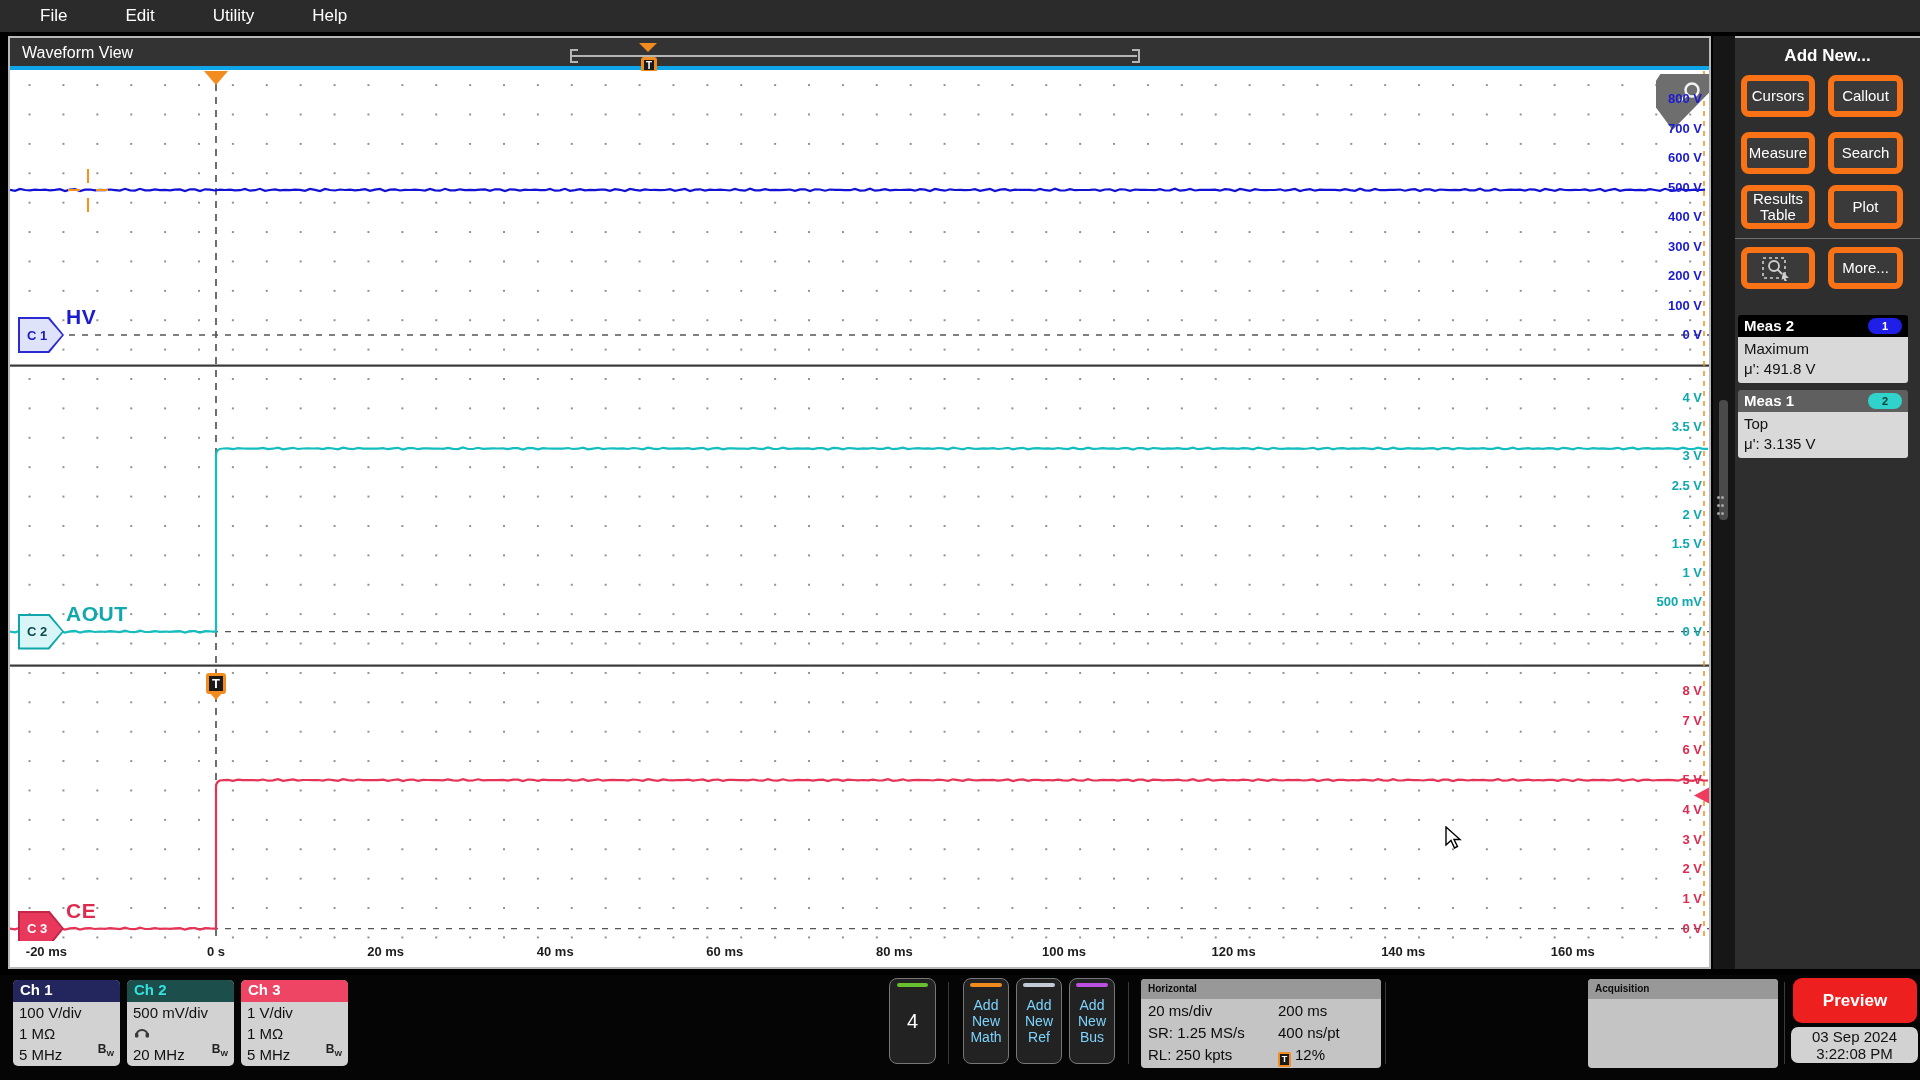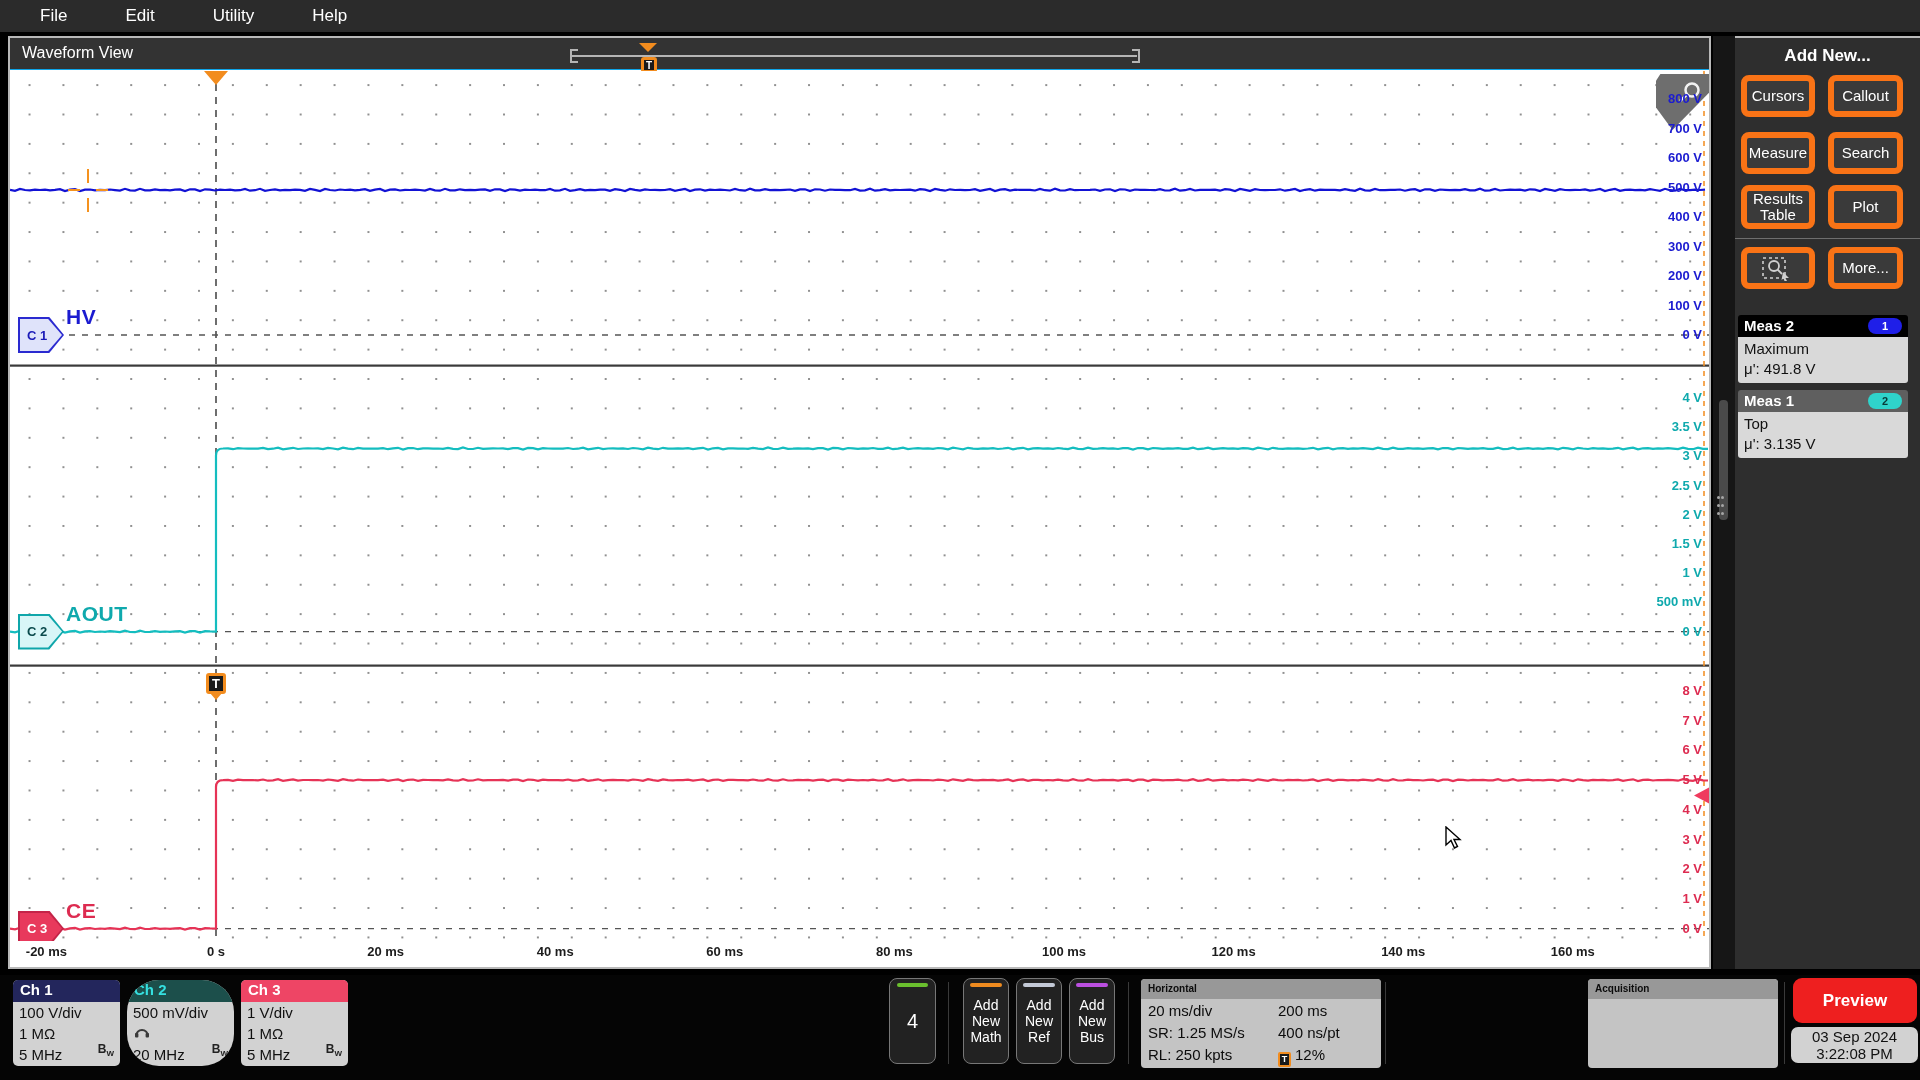--- a/index.html
+++ b/index.html
@@ -7,21 +7,21 @@
     font-family:"Liberation Sans", sans-serif; }
 
   
   #menubar { position:absolute; left:0; top:0; width:1920px; height:32px;
     background:#2b2b2b; display:flex; align-items:center; padding-left:40px; gap:58px; }
   .menu-item { color:#fff; font-size:17px; cursor:default; }
 
   
   #waveform-view { position:absolute; left:8px; top:36px; width:1703px; height:933px;
     background:#fff; border:2px solid #b9b9b9; }
-  #wv-titlebar { position:relative; height:32px; background:#333; border-bottom:1px solid #0ea5e9; }
+  #wv-titlebar { position:relative; height:32px; background:#333; border-bottom:4px solid #0ea5e9; }
   #wv-title { position:absolute; left:12px; top:6px; color:#fff; font-size:16px; }
   #overview-line { position:absolute; left:562px; top:17px; width:565px; height:2px; background:#b5b5b5; }
   .bracket { position:absolute; top:11px; width:8px; height:14px; border:2px solid #b5b5b5; }
   #bracket-left  { left:560px;  border-right:none; }
   #bracket-right { left:1122px; border-left:none; }
   #ov-triangle { position:absolute; left:629px; top:5px; width:0; height:0;
     border-left:9px solid transparent; border-right:9px solid transparent; border-top:9px solid #f28c1e; }
   .tbadge { background:#1a1a1a; border:3px solid #f28c1e; color:#fff; font-weight:bold;
     display:flex; align-items:center; justify-content:center; border-radius:3px; }
   .tbadge .tip { position:absolute; left:50%; bottom:-9px; transform:translateX(-50%);
@@ -73,21 +73,21 @@
   .chan-header { height:22px; font-size:15px; font-weight:bold; padding:1px 7px; }
   .chan-body { font-size:15px; color:#111; padding:0 6px; line-height:21px; position:relative; }
   .bw { position:absolute; right:6px; bottom:2px; font-size:12px; font-weight:bold; color:#222; }
   .bw sub { font-size:8px; }
   .vdiv-line { position:absolute; top:7px; width:1px; height:82px; background:#3a3a3a; }
   #ch4-btn { position:absolute; left:889px; top:3px; width:47px; height:86px; background:#222;
     border:1px solid #777; border-radius:8px; color:#fff; font-size:20px;
     display:flex; align-items:center; justify-content:center; }
   #ch4-btn .colorbar { position:absolute; top:4px; left:7px; right:7px; height:4px; border-radius:2px; background:#6abf2e; }
   .add-btn { position:absolute; top:3px; width:46px; height:86px; background:#222;
-    border:1px solid #777; border-radius:8px; color:#ffffff; font-size:14px; line-height:16px;
+    border:1px solid #777; border-radius:8px; color:#7dd3fc; font-size:14px; line-height:16px;
     display:flex; align-items:center; justify-content:center; text-align:center; }
   .add-btn .colorbar { position:absolute; top:4px; left:6px; right:6px; height:4px; border-radius:2px; }
   .panel { position:absolute; top:4px; background:#c4c4c4; border-radius:4px; overflow:hidden; height:89px; }
   .panel-header { background:#989898; color:#0c0c0c; font-size:10px; font-weight:bold; padding:0 7px; height:20px; line-height:20px; }
   .panel-body { font-size:15px; color:#0c0c0c; padding:1px 7px; line-height:22px; }
   .panel-row { display:flex; }
   #trig-badge { display:inline-block; width:36px; height:20px; background:#e8415f; border:2px solid #a8243e;
     border-radius:10px; color:#fff; font-size:13px; font-weight:bold; text-align:center; line-height:16px; vertical-align:middle; }
   #preview-btn { position:absolute; left:1793px; top:3px; width:124px; height:45px; background:#ee1f1f;
     border-radius:9px; color:#fff; font-size:17px; font-weight:bold;
@@ -293,21 +293,21 @@
   </div>
 <div class="chan-card" style="left: 13px;">
       <div class="chan-header" style="background: rgb(35, 38, 92); color: rgb(255, 255, 255);">Ch 1</div>
       <div class="chan-body" style="height: 64px;">
         <div>100 V/div</div>
         <div style="height: 21px;">1 MΩ</div>
         <div>5 MHz</div>
         <div class="bw">B<sub>W</sub></div>
       </div>
     </div>
-    <div class="chan-card" style="left: 127px; border-radius: 32px;">
+    <div class="chan-card" style="left: 127px;">
       <div class="chan-header" style="background: rgb(28, 79, 75); color: rgb(53, 224, 224);">Ch 2</div>
       <div class="chan-body" style="height: 64px;">
         <div>500 mV/div</div>
         <div style="height: 21px;"><svg width="18" height="15" xmlns="http://www.w3.org/2000/svg">
             <path d="M3,12 A6,6 0 0 1 15,12" fill="none" stroke="#3a3a3a" stroke-width="1.8"></path>
             <rect x="2" y="9" width="3.4" height="4.5" rx="1" fill="#3a3a3a"></rect>
             <rect x="12.6" y="9" width="3.4" height="4.5" rx="1" fill="#3a3a3a"></rect>
           </svg></div>
         <div>20 MHz</div>
         <div class="bw">B<sub>W</sub></div>

